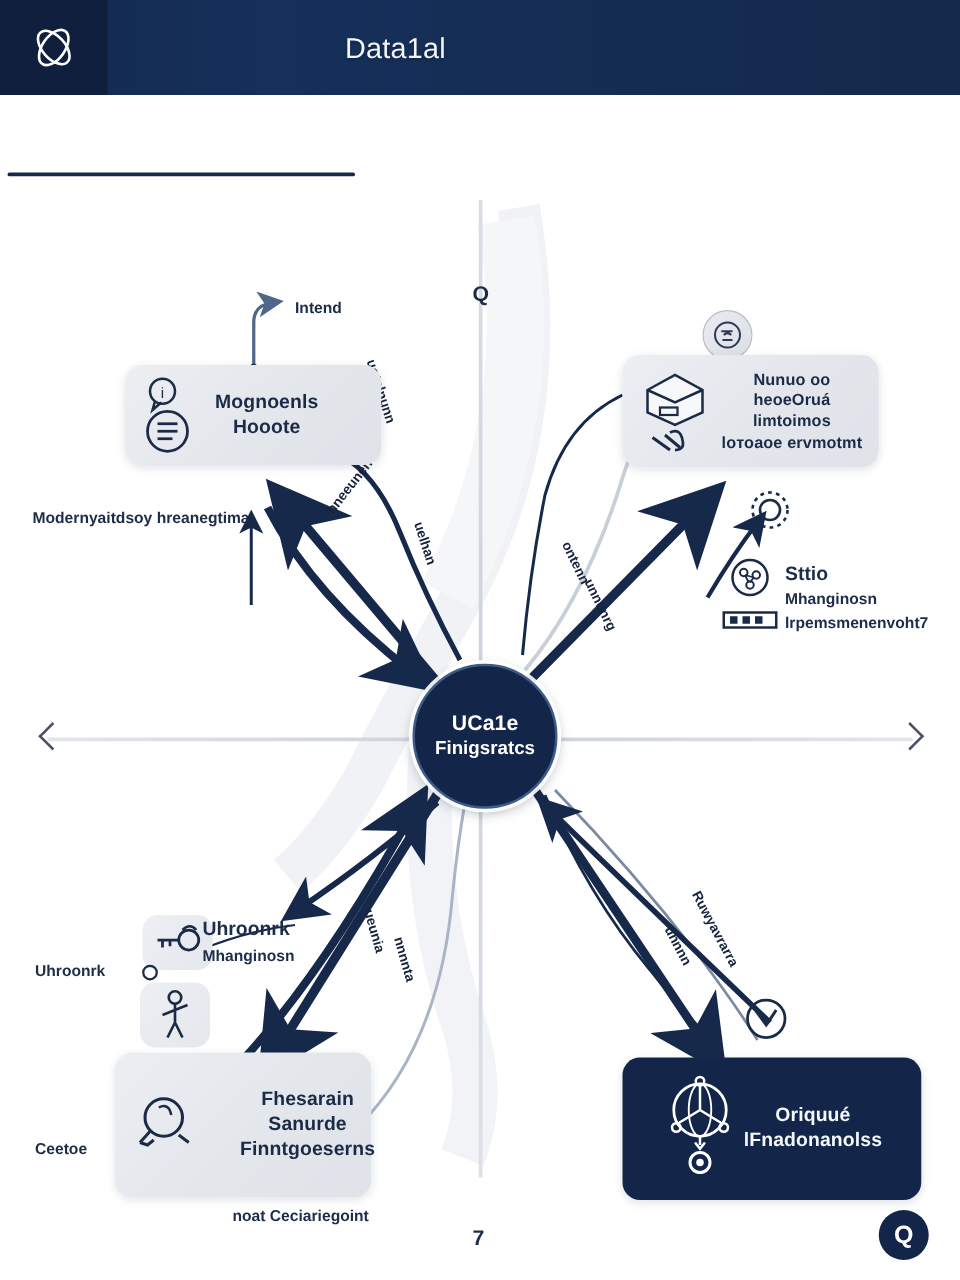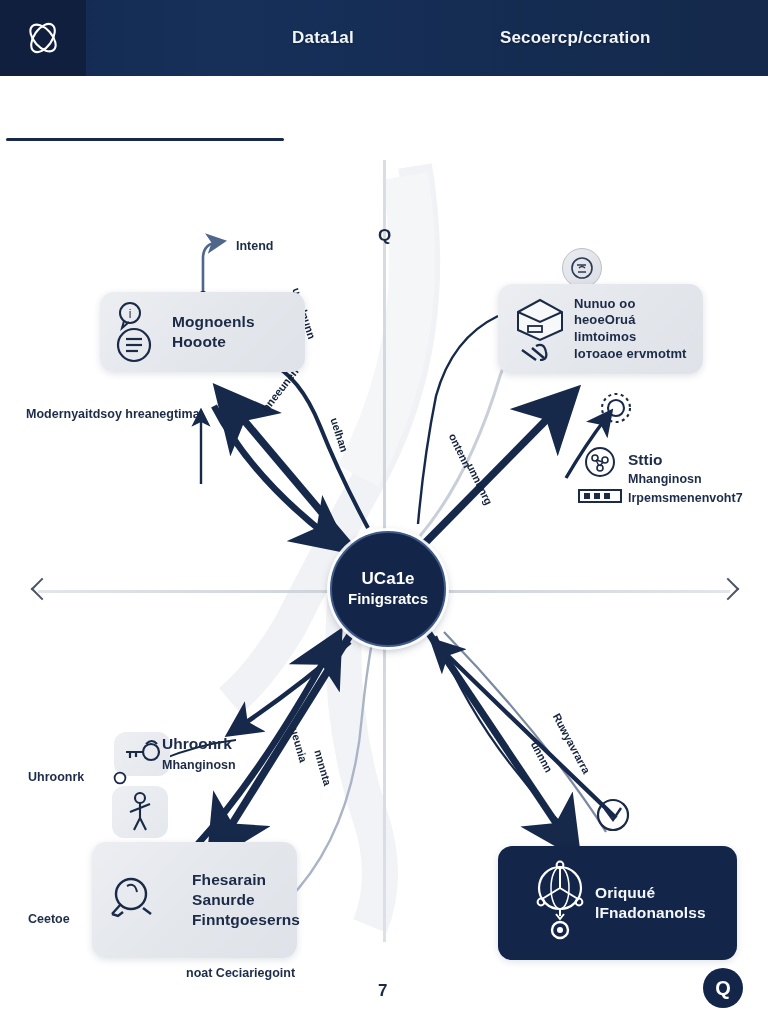--- a/index.html
+++ b/index.html
@@ -21,24 +21,23 @@
   #logo-box{
     width:86px;height:76px;background:#0f1f3d;
     display:flex;align-items:center;justify-content:center;
     flex:0 0 auto;
   }
   #header-titles{
     flex:1 1 auto;display:flex;align-items:center;
     padding-left:190px;gap:130px;
   }
   .hdr-title{
-    color:#f2f5f9;font-size:17px;font-weight:bold;
+    color:#f2f5f9;font-size:23px;font-weight:normal;
     letter-spacing:.2px;white-space:nowrap;
     text-shadow:0 1px 2px rgba(0,0,0,.35);
-    margin-left:16px;
   }
 
   
   #canvas{position:absolute;left:0;top:76px;width:768px;height:948px;background:#ffffff;}
 
   #top-rule{
     position:absolute;left:6px;top:62px;width:278px;height:3px;
     background:#16294a;border-radius:2px;
   }
 
@@ -66,21 +65,21 @@
     position:absolute;border-radius:14px;
     display:flex;align-items:center;
     box-shadow:0 2px 7px rgba(25,40,70,.13);
   }
   .card.light{
     background:linear-gradient(135deg,#eceef2 0%,#e3e6eb 55%,#dfe2e8 100%);
   }
   .card.dark{background:#13264a;}
   .card-icon{flex:0 0 auto;display:flex;align-items:center;justify-content:center;}
   .card-text{display:flex;flex-direction:column;justify-content:center;}
-  .card-line{color:#1a2a47;font-size:15.5px;font-weight:bold;line-height:1.28;letter-spacing:.1px;}
+  .card-line{color:#1a2a47;font-size:15.5px;font-weight:bold;line-height:1.28;letter-spacing:.1px;text-align:center;}
   .card.dark .card-line{color:#f4f7fb;}
   .card-line.sm{font-size:13px;font-weight:bold;}
 
   
   #card-top-left{left:100px;top:216px;width:185px;height:80px;padding:0 10px;}
   #card-top-right{left:498px;top:208px;width:185px;height:90px;padding:0 10px;}
   #card-bottom-left{left:92px;top:766px;width:185px;height:116px;padding:0 10px;gap:28px;}
   #card-bottom-right{left:498px;top:770px;width:185px;height:114px;padding:0 27px;}
 
   
@@ -130,21 +129,20 @@
 
   <div id="header">
     <div id="logo-box">
       <svg width="46" height="46" viewBox="0 0 46 46">
         <ellipse cx="23" cy="23" rx="9" ry="16" fill="none" stroke="#ffffff" stroke-width="2.1" transform="rotate(35 23 23)"></ellipse>
         <ellipse cx="23" cy="23" rx="9" ry="16" fill="none" stroke="#ffffff" stroke-width="2.1" transform="rotate(-42 23 23)"></ellipse>
       </svg>
     </div>
     <div id="header-titles">
       <div class="hdr-title">Data1al</div>
-      <div class="hdr-title">Secoercp/ccration</div>
     </div>
   </div>
 
   <div id="canvas">
 
     <div id="top-rule"></div>
 
     <svg class="wedge" style="left:170px;top:80px;" width="260" height="560">
       <path d="M245 10 Q275 190 195 330 Q150 410 120 470 Q90 520 60 545" fill="none" stroke="#f1f2f5" stroke-width="34"></path>
       <path d="M235 20 Q262 180 188 320" fill="none" stroke="#f5f6f8" stroke-width="46"></path>

